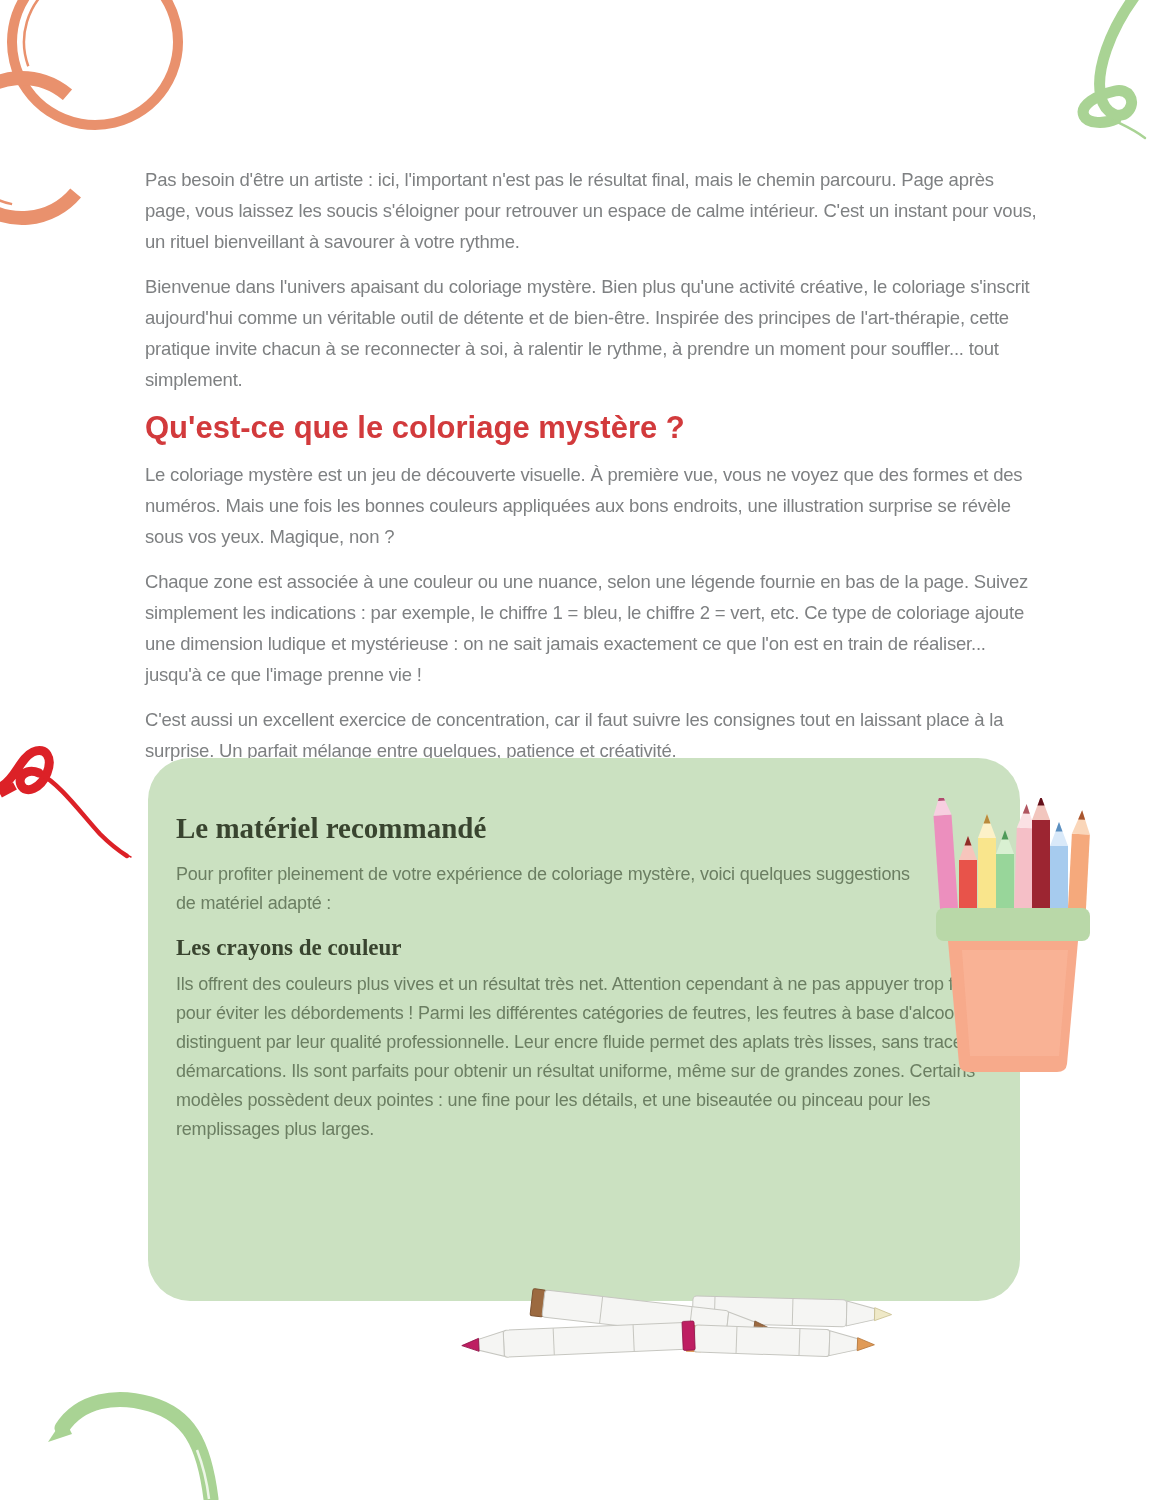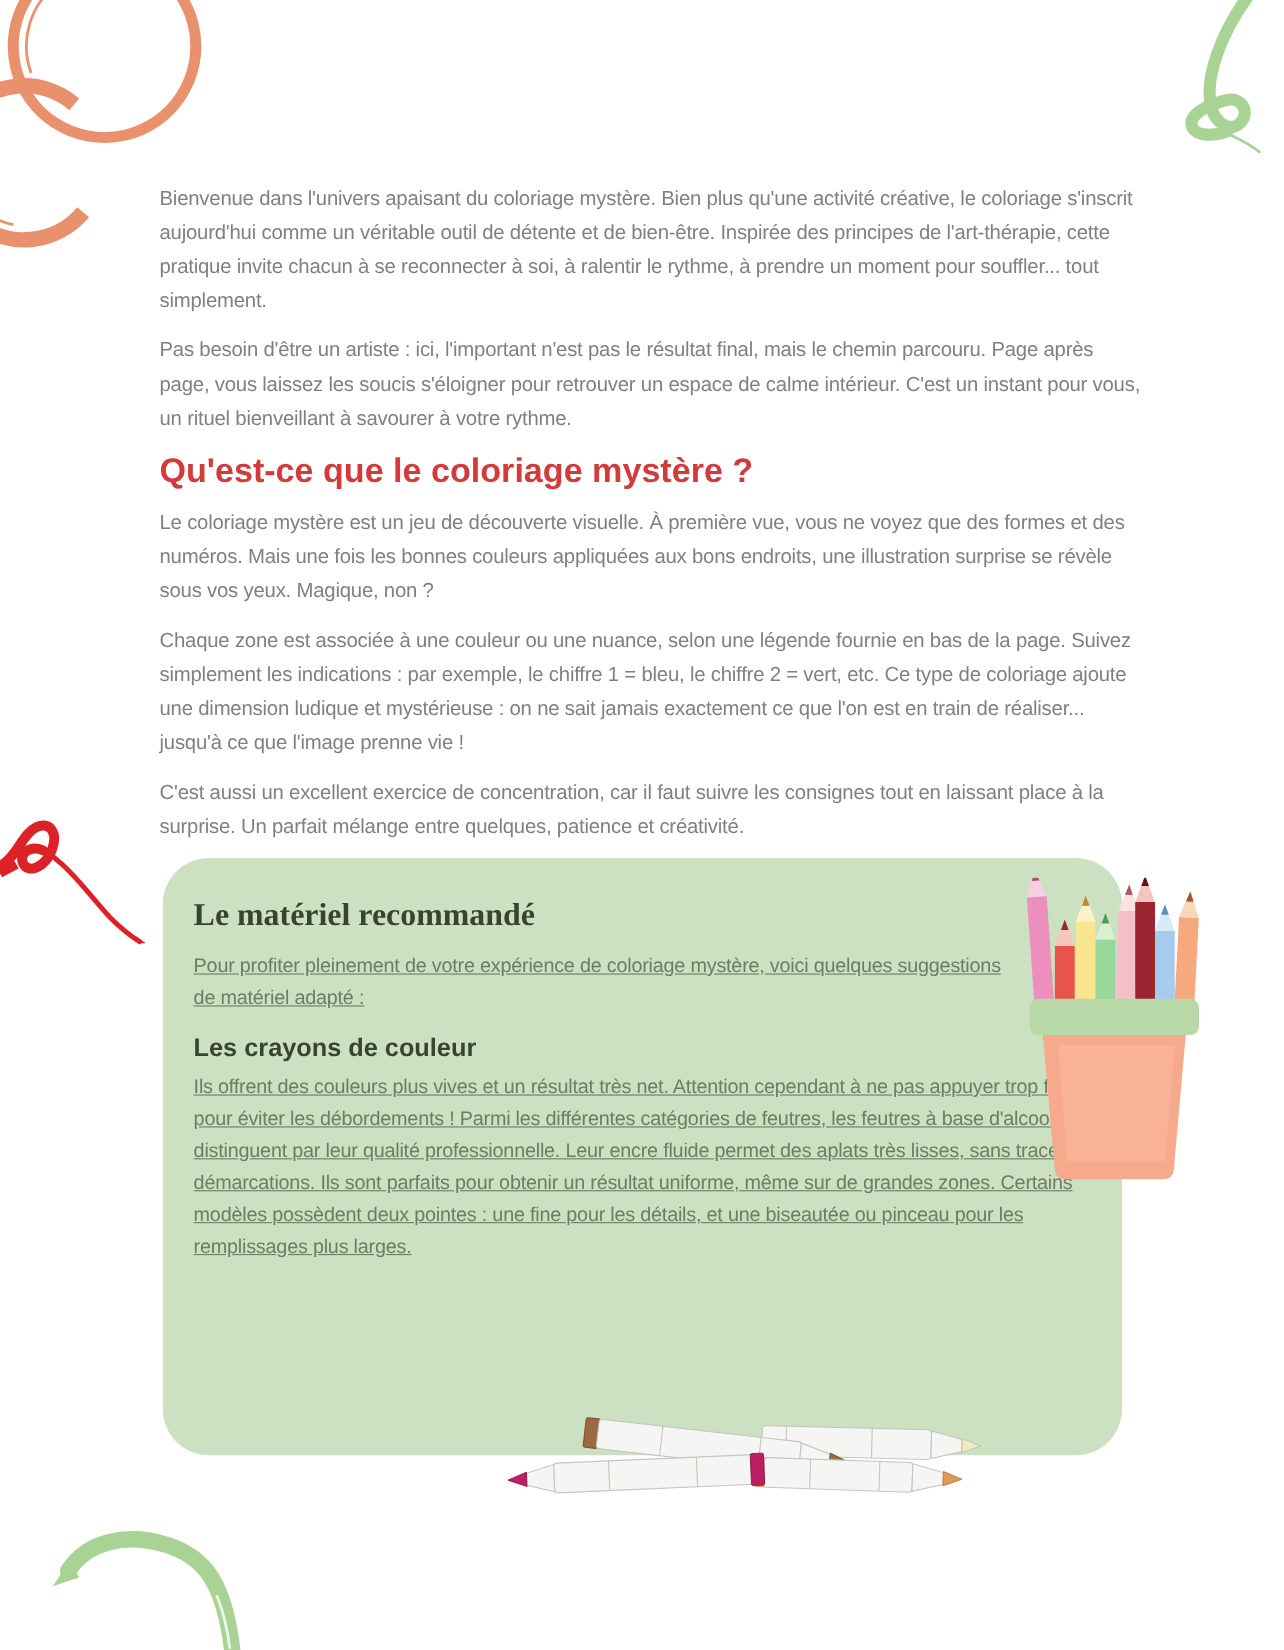--- a/index.html
+++ b/index.html
@@ -20,45 +20,44 @@
     color:var(--text-gray,#7e8082);
   }
   .content h2{
     margin:12px 0 12px 0;
     font-family:Liberation Sans, sans-serif;
     font-weight:700;
     font-size:31px;line-height:38px;
     color:var(--accent-red,#d23a3c);
   }
   .material-box{
-    position:absolute;left:148px;top:780px;width:872px;height:543px;
+    position:absolute;left:148px;top:758px;width:872px;height:543px;
     background:var(--box-green,#cbe1c1);
     border-radius:42px;
     box-sizing:border-box;
-    padding:34px 12px 0 28px;
+    padding:52px 12px 0 28px;
   }
   .material-box h3{
     margin:0 0 14px 0;
     font-family:"Liberation Serif", serif;
     font-weight:700;
     font-size:29px;line-height:36px;
     color:var(--box-heading,#39442f);
   }
   .material-box h4{
     margin:16px 0 8px 0;
-    font-family:Liberation Sans, sans-serif;
+    font-family:Liberation Serif, serif;
     font-weight:700;
     font-size:23px;line-height:28px;
     color:var(--box-heading,#39442f);
   }
   .material-box p{
     margin:0;
     font-size:18px;line-height:29px;letter-spacing:-0.2px;
     color:var(--box-text,#6b7e62);
-    text-decoration:underline;
   }
   .material-box p.narrow{max-width:742px;}
 </style>
 </head>
 <body>
 
 <div class="page">
 
   <svg class="deco" style="left:0;top:0" width="190" height="235" viewBox="0 0 190 235">
     <circle cx="95" cy="42" r="83" fill="none" style="stroke:var(--swirl-orange)" stroke-width="10" stroke-dasharray="445 80" transform="rotate(-35 95 42)"></circle>
@@ -79,22 +78,22 @@
     <path d="M 105,114 C 115,122 122,127 131,131" fill="none" style="stroke:var(--swirl-red)" stroke-width="1.5" stroke-linecap="round"></path>
   </svg>
 
   <svg class="deco" style="left:40px;top:1382px" width="220" height="118" viewBox="0 0 220 118">
     <polygon points="8,60 24,36 32,52" style="fill:var(--swirl-green)"></polygon>
     <path d="M 22,46 C 40,18 76,12 110,22 C 148,33 164,60 171,117" fill="none" style="stroke:var(--swirl-green)" stroke-width="15" stroke-linecap="round"></path>
     <path d="M 157,68 C 164,86 167,100 169,117" fill="none" stroke="#edf6e7" stroke-width="2.5"></path>
   </svg>
 
   <div class="content">
+    <p>Pas besoin d'être un artiste : ici, l'important n'est pas le résultat final, mais le chemin parcouru. Page après page, vous laissez les soucis s'éloigner pour retrouver un espace de calme intérieur. C'est un instant pour vous, un rituel bienveillant à savourer à votre rythme.</p>
     <p>Bienvenue dans l'univers apaisant du coloriage mystère. Bien plus qu'une activité créative, le coloriage s'inscrit aujourd'hui comme un véritable outil de détente et de bien-être. Inspirée des principes de l'art-thérapie, cette pratique invite chacun à se reconnecter à soi, à ralentir le rythme, à prendre un moment pour souffler... tout simplement.</p>
-    <p>Pas besoin d'être un artiste : ici, l'important n'est pas le résultat final, mais le chemin parcouru. Page après page, vous laissez les soucis s'éloigner pour retrouver un espace de calme intérieur. C'est un instant pour vous, un rituel bienveillant à savourer à votre rythme.</p>
     <h2>Qu'est-ce que le coloriage mystère ?</h2>
     <p>Le coloriage mystère est un jeu de découverte visuelle. À première vue, vous ne voyez que des formes et des numéros. Mais une fois les bonnes couleurs appliquées aux bons endroits, une illustration surprise se révèle sous vos yeux. Magique, non ?</p>
     <p>Chaque zone est associée à une couleur ou une nuance, selon une légende fournie en bas de la page. Suivez simplement les indications : par exemple, le chiffre 1 = bleu, le chiffre 2 = vert, etc. Ce type de coloriage ajoute une dimension ludique et mystérieuse : on ne sait jamais exactement ce que l'on est en train de réaliser... jusqu'à ce que l'image prenne vie !</p>
     <p>C'est aussi un excellent exercice de concentration, car il faut suivre les consignes tout en laissant place à la surprise. Un parfait mélange entre quelques, patience et créativité.</p>
   </div>
 
   <div class="material-box">
     <h3>Le matériel recommandé</h3>
     <p class="narrow">Pour profiter pleinement de votre expérience de coloriage mystère, voici quelques suggestions de matériel adapté :</p>
     <h4>Les crayons de couleur</h4>

